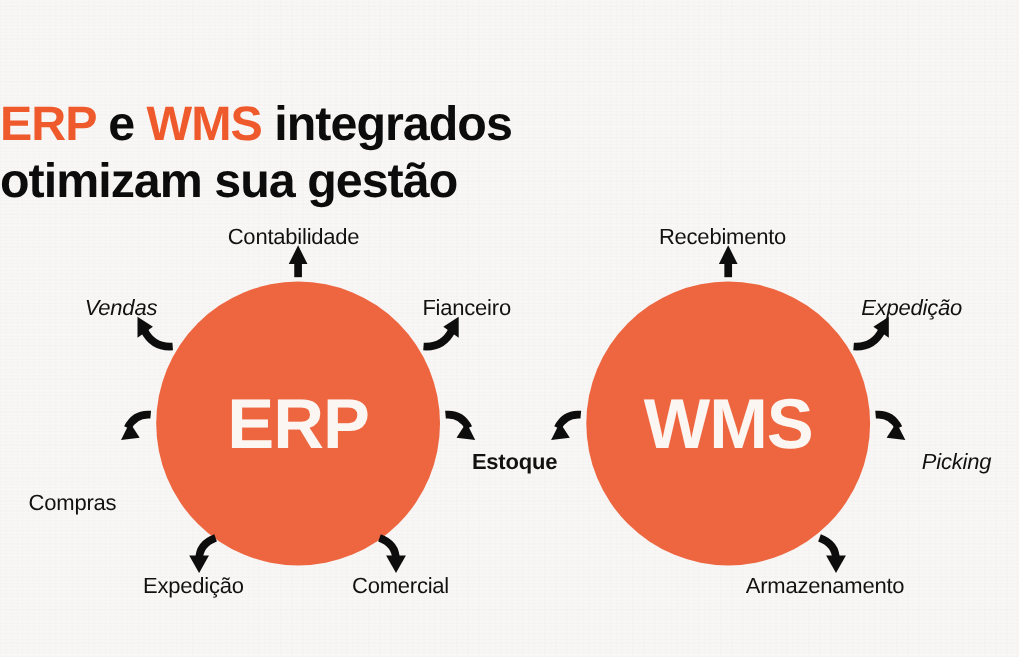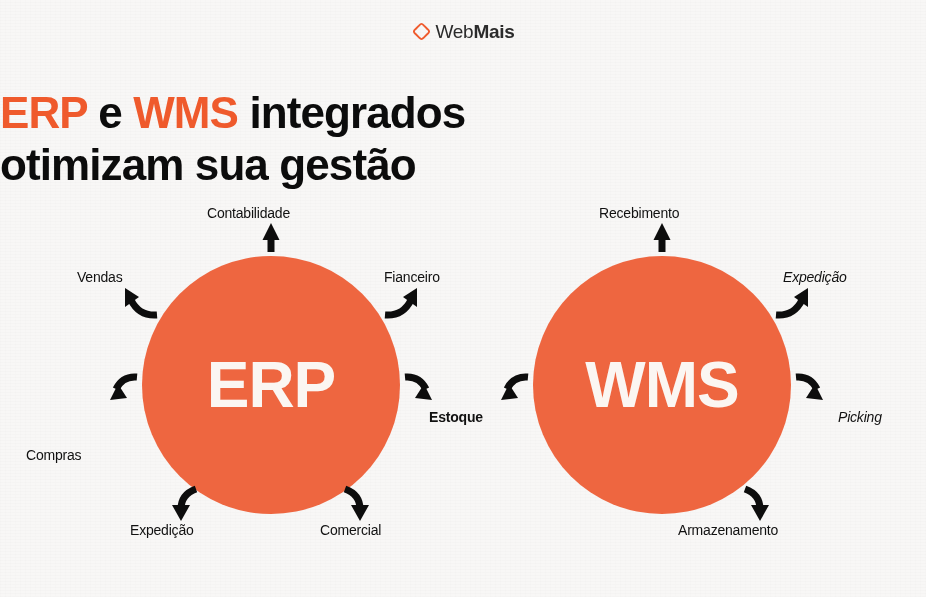--- a/index.html
+++ b/index.html
@@ -101,21 +101,21 @@
     user-select: none;
   }
   #circle-erp { left: 142px; top: 256px; }
   #circle-wms { left: 533px; top: 256px; }
 
   
   .node-label {
     position: absolute;
     font-family: "Liberation Sans", sans-serif;
     font-weight: 400;
-    font-size: 14px;
+    font-size: 20px;
     color: #111111;
     white-space: nowrap;
     letter-spacing: -0.2px;
     line-height: 1;
   }
   .node-label.bold { font-weight: 700; }
 
   
   #arrows {
     position: absolute;
@@ -129,45 +129,39 @@
     stroke-width: 7;
     stroke-linecap: butt;
   }
   .arrow-head { fill: #0d0d0d; }
 </style>
 </head>
 <body>
 
 <div id="infographic">
 
-  <div class="logo-wrap">
-    <svg class="logo-mark" viewBox="0 0 24 24">
-      <path d="M12 2.4 C13.4 2.4 14.1 3.4 15.2 4.6 L19.4 8.8 C20.6 9.9 21.6 10.6 21.6 12 C21.6 13.4 20.6 14.1 19.4 15.2 L15.2 19.4 C14.1 20.6 13.4 21.6 12 21.6 C10.6 21.6 9.9 20.6 8.8 19.4 L4.6 15.2 C3.4 14.1 2.4 13.4 2.4 12 C2.4 10.6 3.4 9.9 4.6 8.8 L8.8 4.6 C9.9 3.4 10.6 2.4 12 2.4 Z" fill="none" stroke="#ef5a2c" stroke-width="2.4"></path>
-    </svg>
-    <span class="logo-text"><span class="lt-light">Web</span><span class="lt-bold">Mais</span></span>
-  </div>
 
   <h1 class="title">
     <span><span class="hl">ERP</span><span> e </span><span class="hl">WMS</span><span> integrados</span></span><br>
     <span>otimizam sua gestão</span>
   </h1>
 
   <div class="circle" id="circle-erp">
     <span class="circle-label">ERP</span>
   </div>
   <div class="circle" id="circle-wms">
     <span class="circle-label">WMS</span>
   </div>
 
   <div class="node-label" style="left:207px; top:206px;">Contabilidade</div>
   <div class="node-label" style="left:384px; top:270px;text-align:center;">Fianceiro</div>
   <div class="node-label" style="left:320px; top:523px;">Comercial</div>
   <div class="node-label" style="left:130px; top:523px;">Expedição</div>
   <div class="node-label" style="left:26px;  top:410px;margin-top:38px;">Compras</div>
-  <div class="node-label" style="left:77px;  top:270px;">Vendas</div>
+  <div class="node-label" style="left:77px;  top:270px;font-style:italic;">Vendas</div>
 
   <div class="node-label bold" style="left:429px; top:410px;">Estoque</div>
 
   <div class="node-label" style="left:599px; top:206px;">Recebimento</div>
   <div class="node-label" style="left:783px; top:270px;font-style:italic;">Expedição</div>
   <div class="node-label" style="left:838px; top:410px;font-style:italic;">Picking</div>
   <div class="node-label" style="left:678px; top:523px;">Armazenamento</div>
 
   <svg id="arrows" viewBox="0 0 926 597">
 

